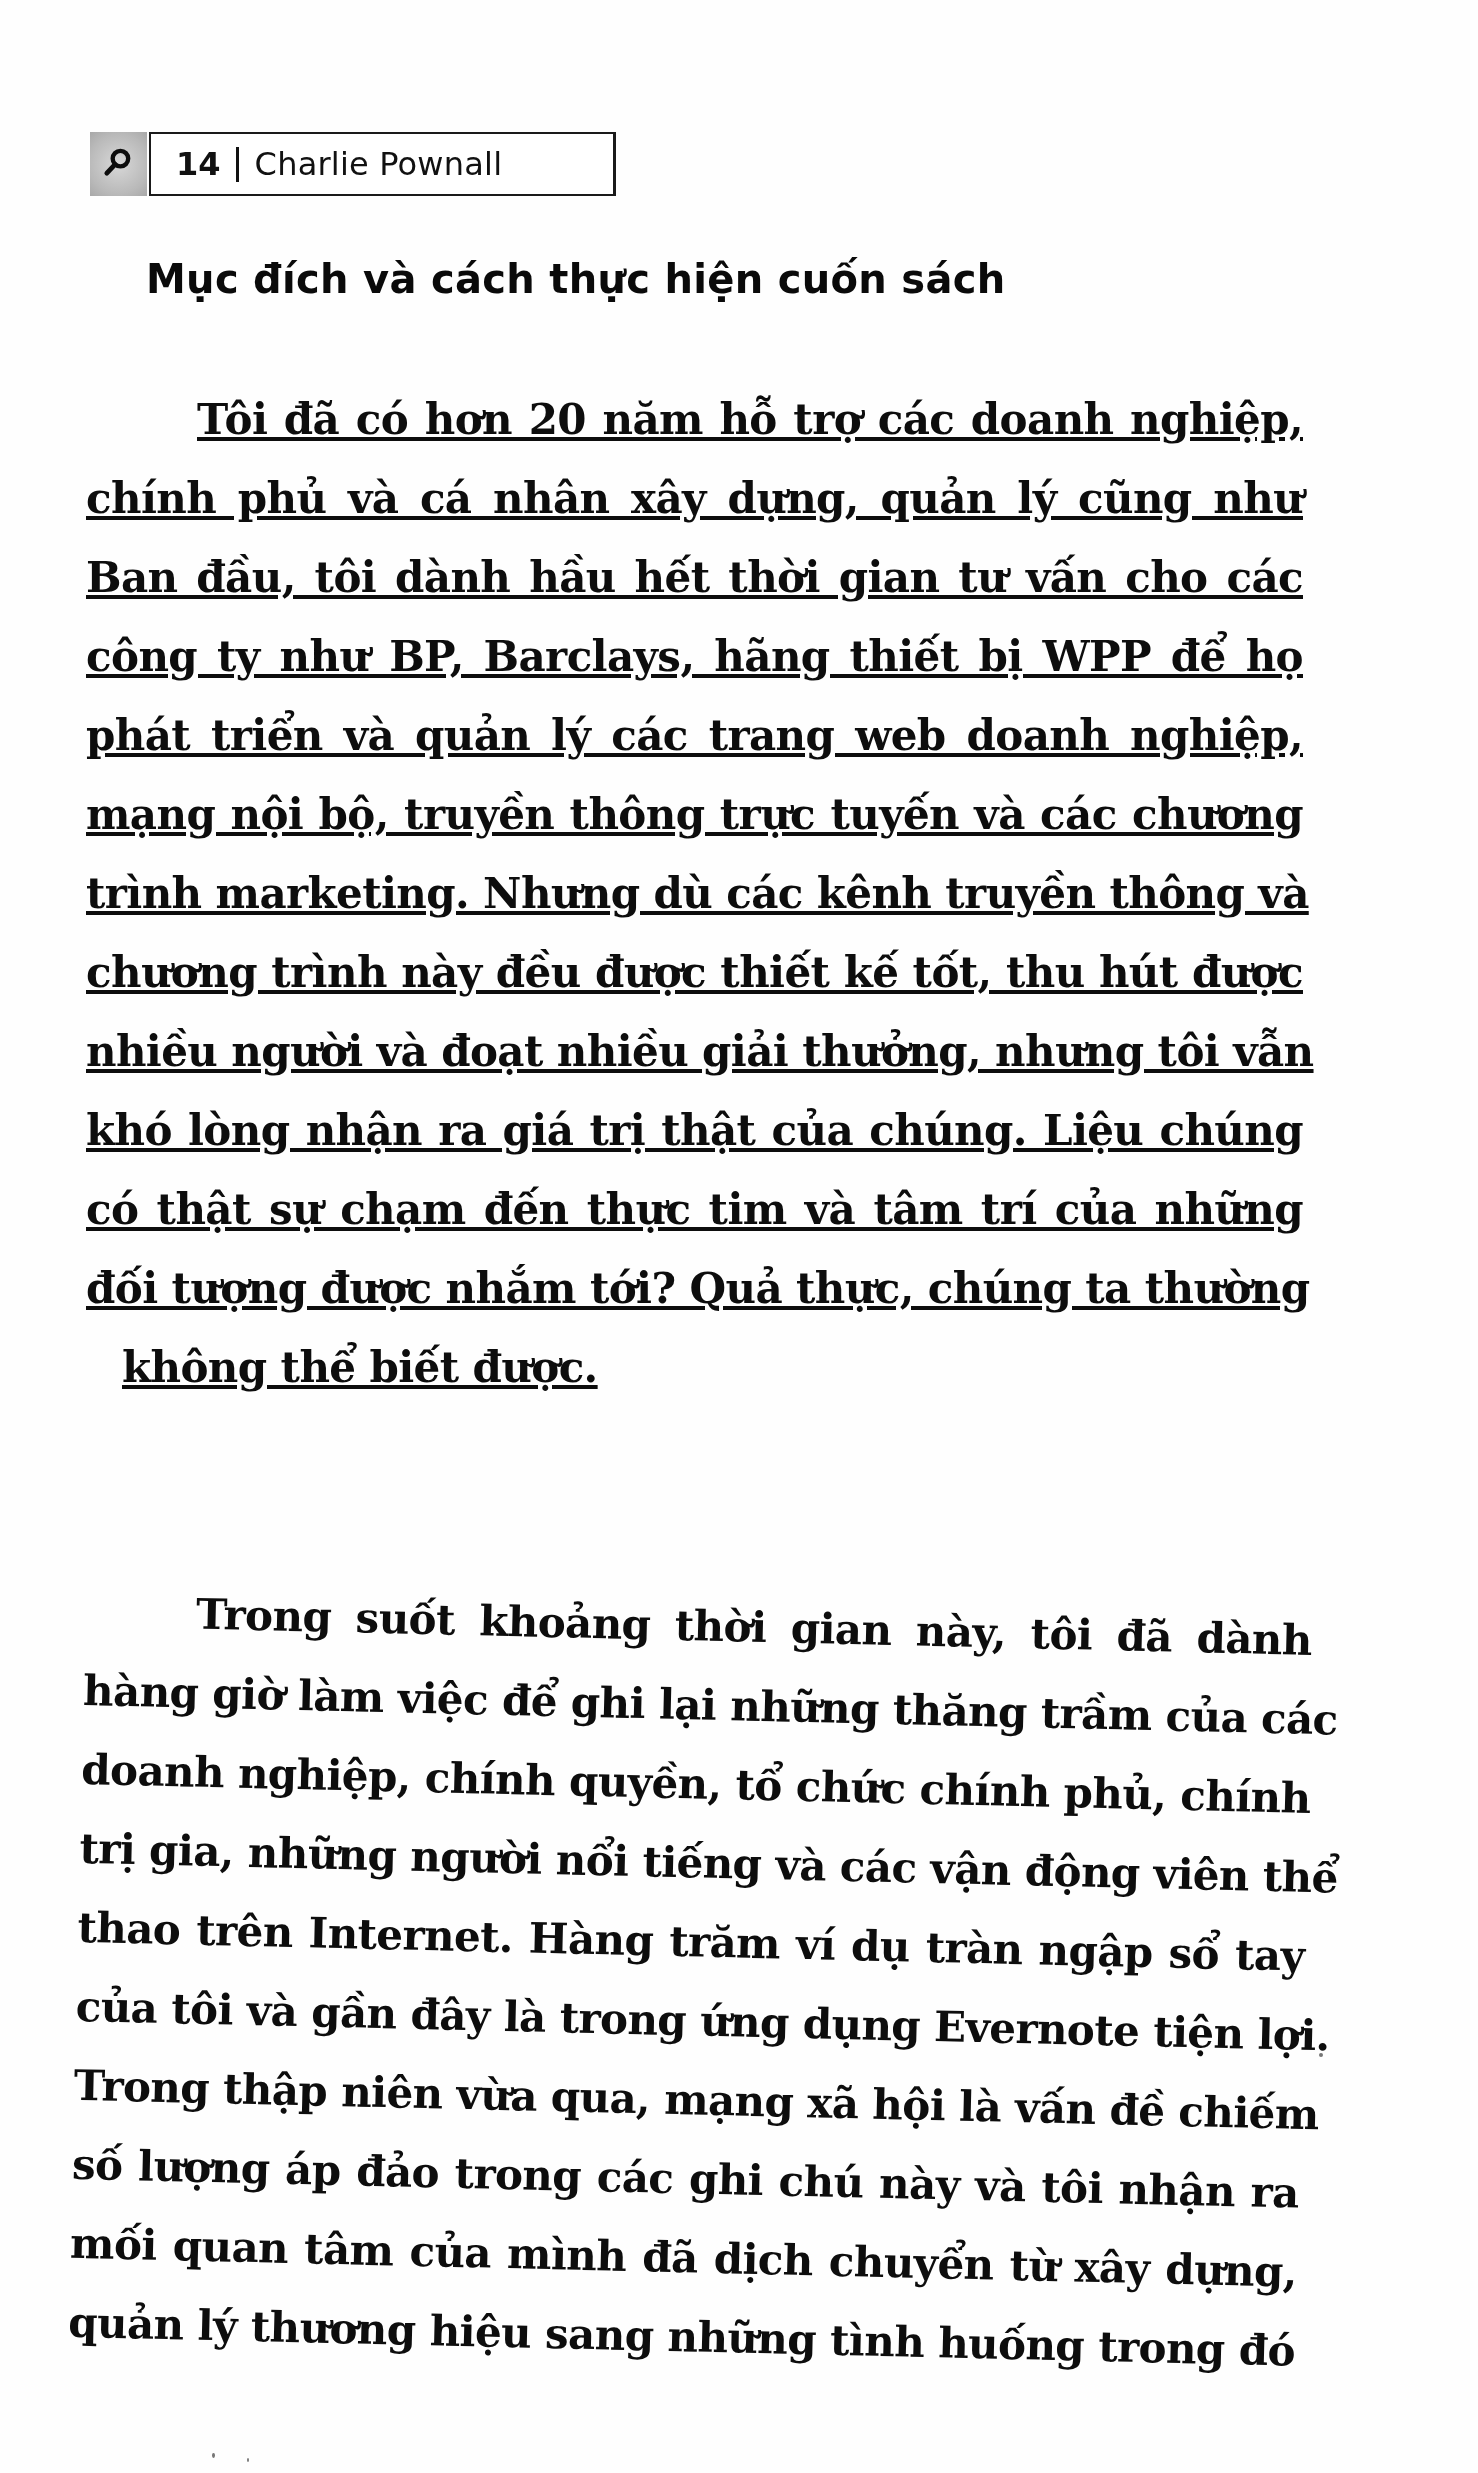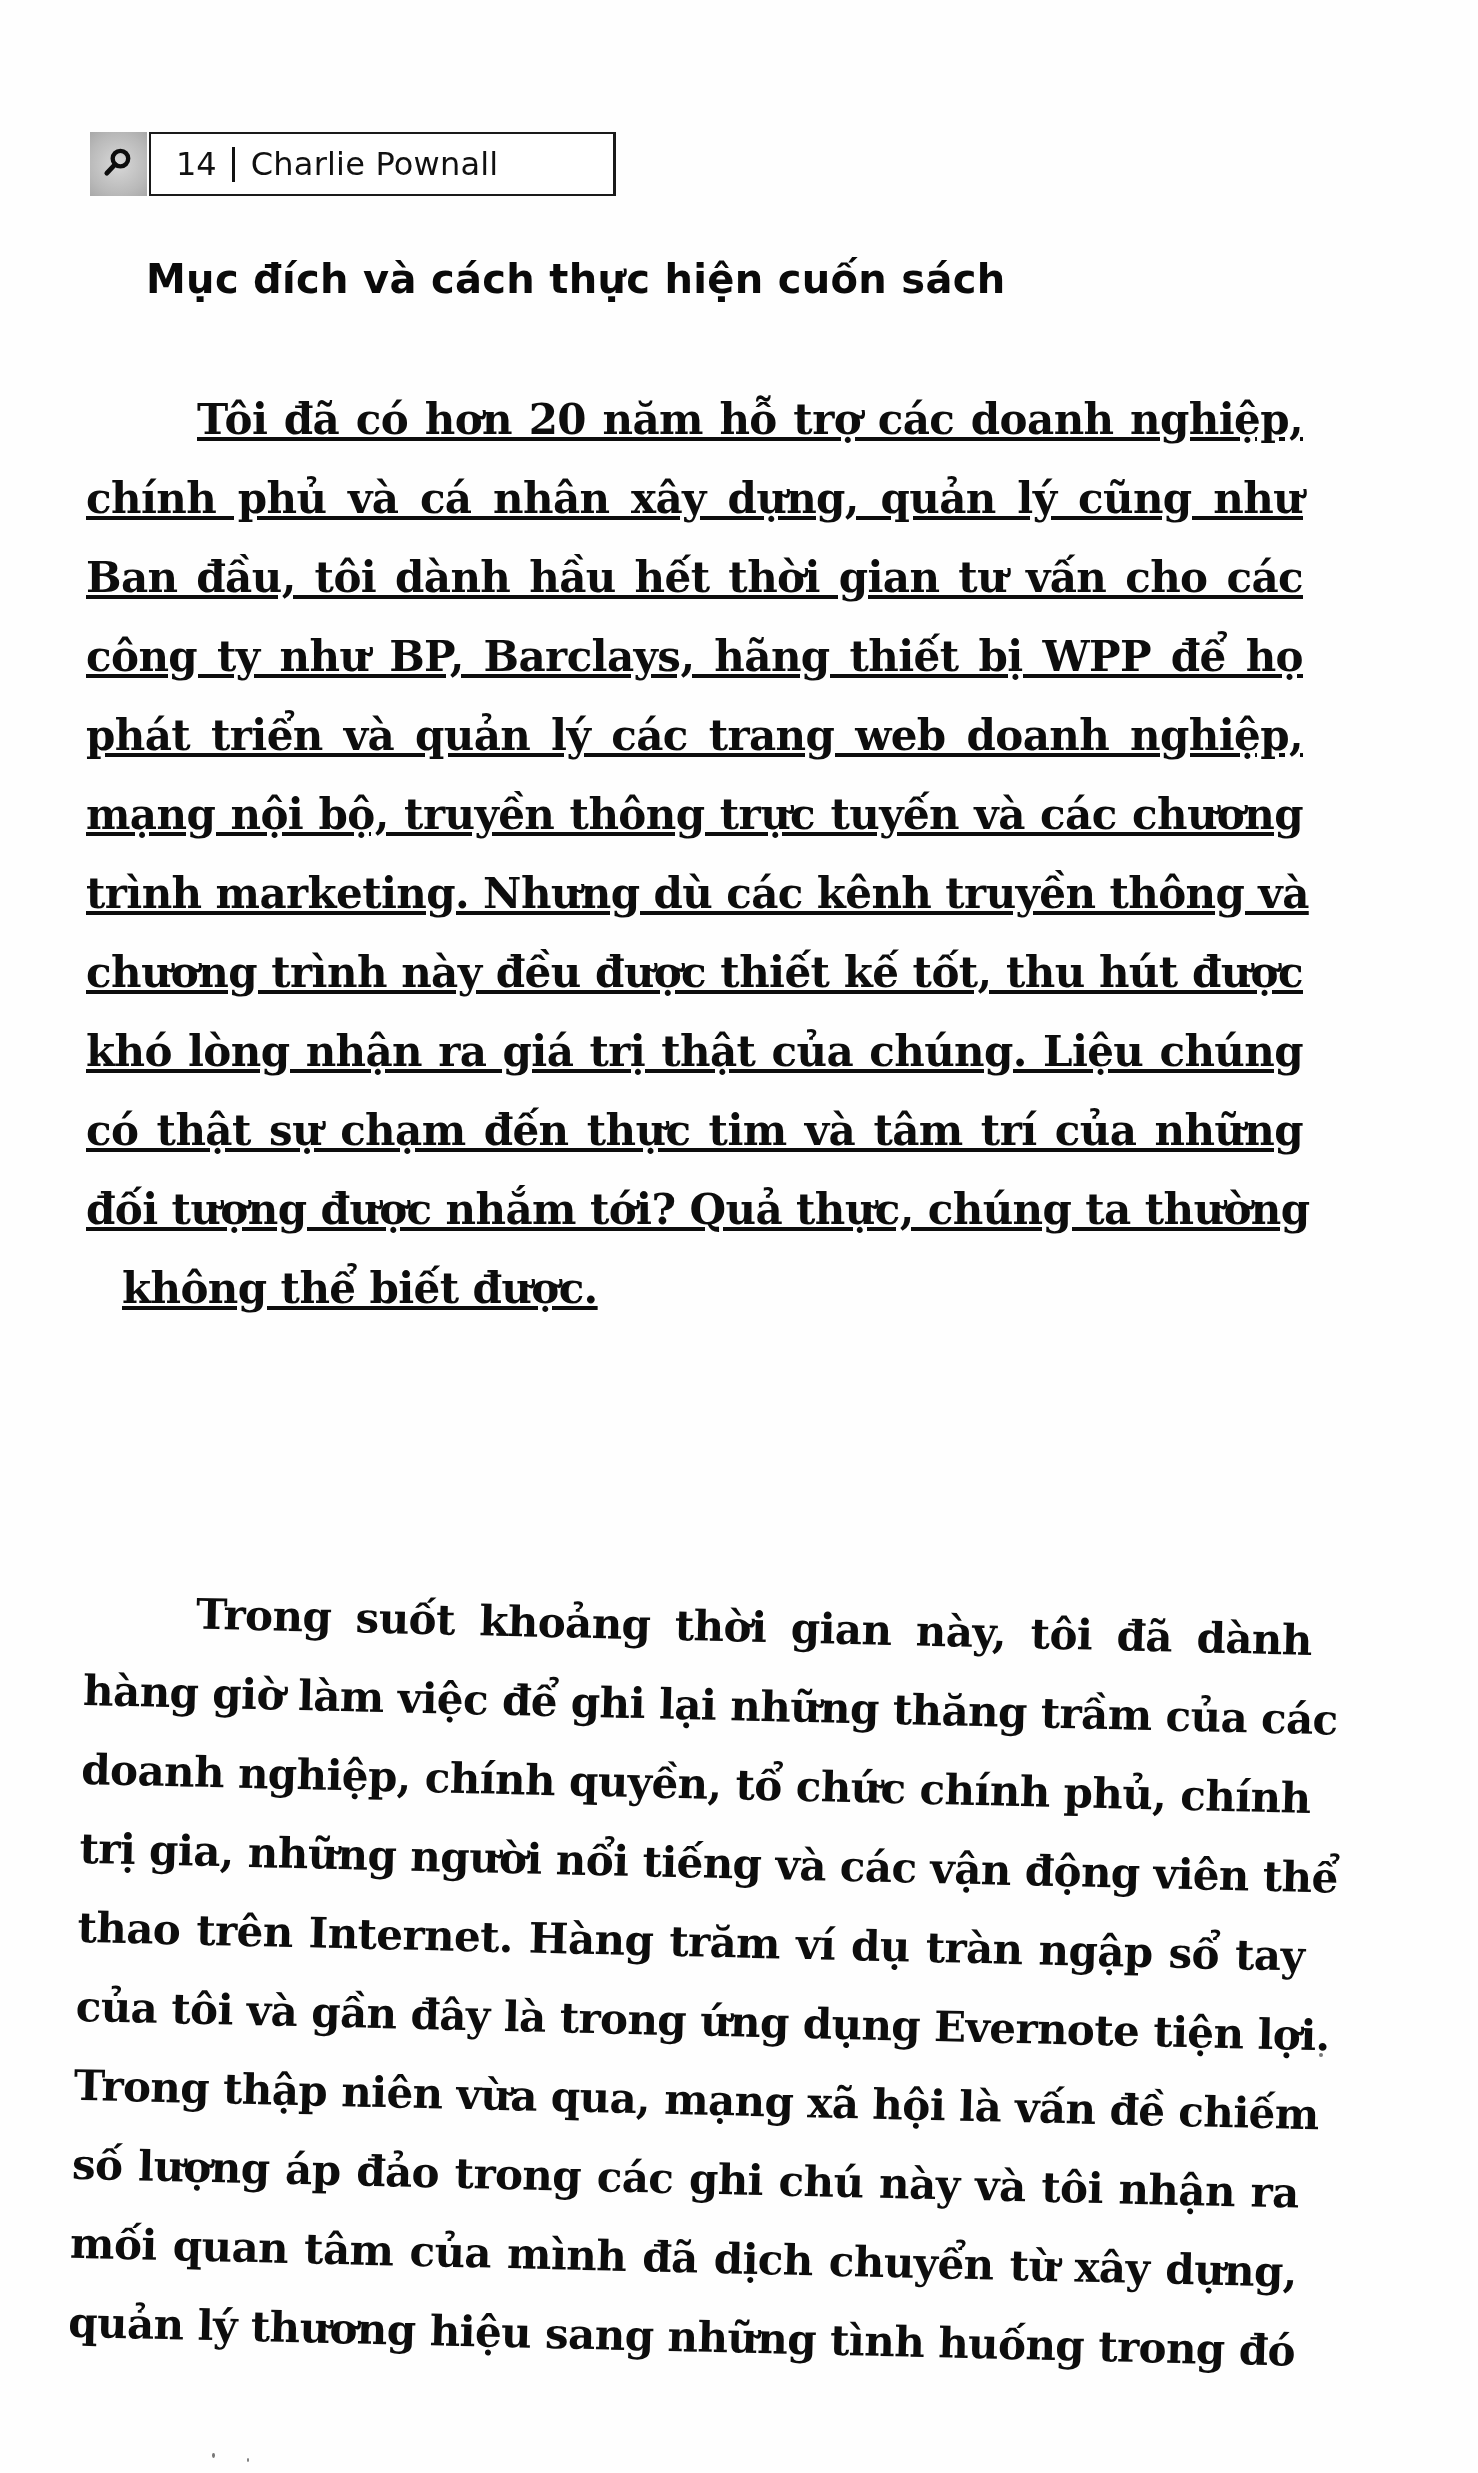--- a/index.html
+++ b/index.html
@@ -48,21 +48,21 @@
       border-right-width: 3.9px;
       background: #ffffff;
       display: flex;
       align-items: center;
       padding-left: 25px;
       box-sizing: content-box;
       font-family: "DejaVu Sans", sans-serif;
       font-size: 32px;
       color: #111;
     }
-    .page-number { font-weight: normal; }
+    .page-number { font-weight: bold; }
     .header-sep {
       display: inline-block;
       width: 2.9px;
       height: 35px;
       background: #111;
       margin: 0 15.6px 0 15.6px;
     }
     .author-name { font-weight: normal; letter-spacing: 0.2px; }
 
     
@@ -144,20 +144,21 @@
 
   <div class="body-text para-1">
     <span class="line indent">Tôi đã có hơn 20 năm hỗ trợ các doanh nghiệp,</span>
     <span class="line">chính phủ và cá nhân xây dựng, quản lý cũng như</span>
     <span class="line">Ban đầu, tôi dành hầu hết thời gian tư vấn cho các</span>
     <span class="line">công ty như BP, Barclays, hãng thiết bị WPP để họ</span>
     <span class="line">phát triển và quản lý các trang web doanh nghiệp,</span>
     <span class="line">mạng nội bộ, truyền thông trực tuyến và các chương</span>
     <span class="line">trình marketing. Nhưng dù các kênh truyền thông và</span>
     <span class="line">chương trình này đều được thiết kế tốt, thu hút được</span>
+    <span class="line">nhiều người và đoạt nhiều giải thưởng, nhưng tôi vẫn</span>
     <span class="line">khó lòng nhận ra giá trị thật của chúng. Liệu chúng</span>
     <span class="line">có thật sự chạm đến thực tim và tâm trí của những</span>
     <span class="line">đối tượng được nhắm tới? Quả thực, chúng ta thường</span>
     <span class="line last">không thể biết được.</span>
   </div>
 
   <div class="body-text para-2">
     <span class="line indent">Trong suốt khoảng thời gian này, tôi đã dành</span>
     <span class="line">hàng giờ làm việc để ghi lại những thăng trầm của các</span>
     <span class="line">doanh nghiệp, chính quyền, tổ chức chính phủ, chính</span>

